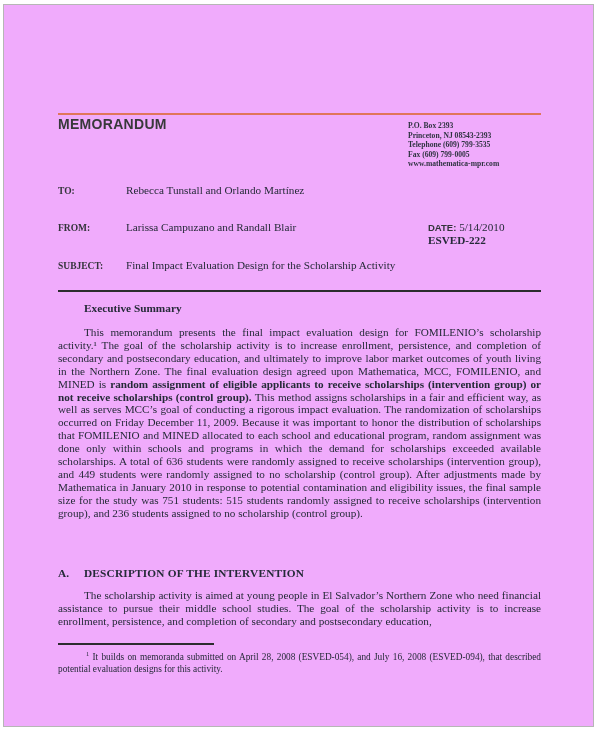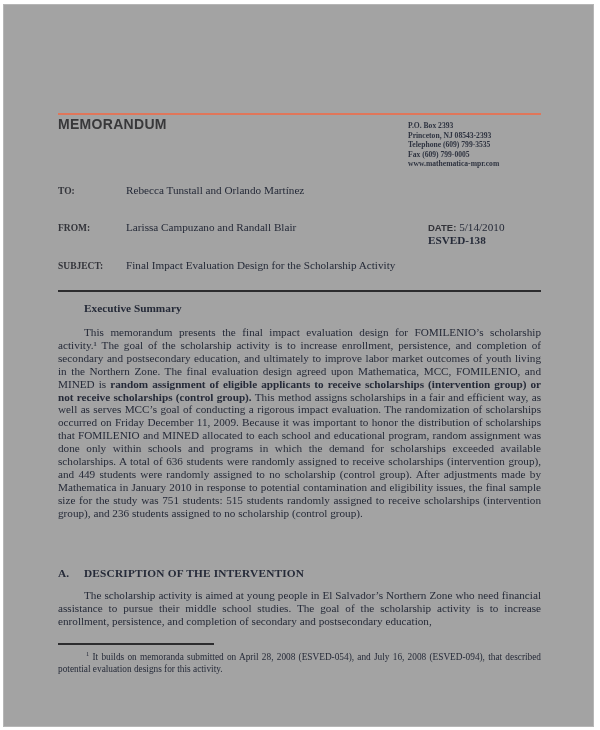--- a/index.html
+++ b/index.html
@@ -10,21 +10,21 @@
     height: 730px;
     overflow: hidden;
     font-family: "Liberation Serif", serif;
   }
   .page {
     position: absolute;
     left: 3px;
     top: 4px;
     width: 589px;
     height: 721px;
-    background: #a3a3a3;
+    background: #f0abfc;
     border: 1px solid #b6b6b6;
   }
   .abs { position: absolute; }
   .accent-line {
     left: 54px; top: 108px; width: 483px; height: 2px;
     background: #e0765a;
   }
   .memo-title {
     left: 54px; top: 111px;
     font-family: "Liberation Sans", sans-serif;
@@ -139,21 +139,21 @@
 
   <div class="abs meta-row from">
     <span class="meta-label">FROM:</span><span>Larissa Campuzano and Randall Blair</span>
   </div>
 
   <div class="abs date-block">
     <div>
       <span class="date-label">DATE:</span>
       <span>5/14/2010</span>
     </div>
-    <div class="ref-number">ESVED-138</div>
+    <div class="ref-number">ESVED-222</div>
   </div>
 
   <div class="abs meta-row subject">
     <span class="meta-label">SUBJECT:</span><span>Final Impact Evaluation Design for the Scholarship Activity</span>
   </div>
 
   <div class="abs heavy-rule"></div>
 
   <div class="abs exec-heading">Executive Summary</div>
 

